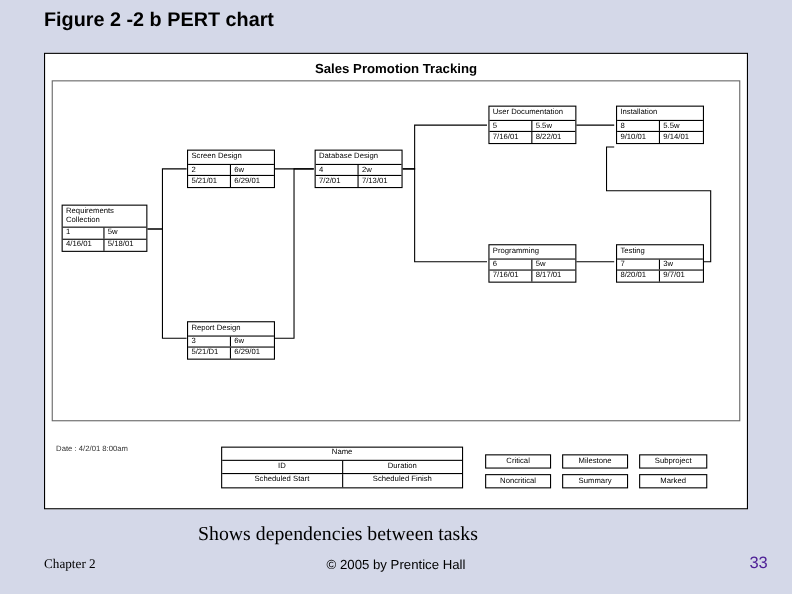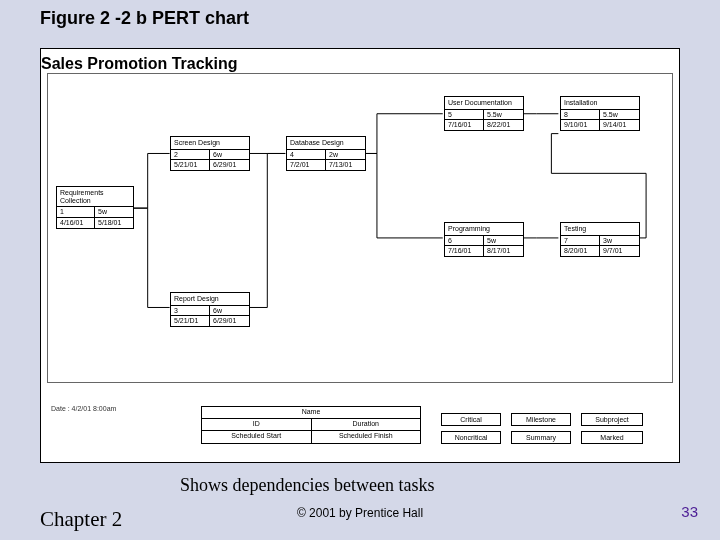--- a/index.html
+++ b/index.html
@@ -27,22 +27,22 @@
     width: 640px;
     height: 415px;
     background: #fff;
     border: 1px solid #000;
   }
   .chart-title {
     position: absolute;
     top: 6px;
     left: 0;
     right: 0;
-    text-align: left;
-    font-size: 16px;
+    text-align: center;
+    font-size: 12px;
     font-weight: bold;
   }
   .chart-inner {
     position: absolute;
     top: 24px;
     left: 6px;
     right: 6px;
     height: 310px;
     border: 1px solid #666;
   }
@@ -109,22 +109,22 @@
   .caption {
     position: absolute;
     left: 180px;
     bottom: 44px;
     font-size: 18px;
     font-family: Liberation Serif, serif;
   }
   .chapter {
     position: absolute;
     left: 40px;
-    bottom: 8px;
-    font-size: 21px;
+    bottom: 20px;
+    font-size: 12px;
     font-family: Georgia, 'Times New Roman', serif;
   }
   .copyright {
     position: absolute;
     left: 0; right: 0;
     bottom: 20px;
     text-align: center;
     font-size: 12px;
   }
   .pagenum {
@@ -274,14 +274,14 @@
   <div class="legend-box" style="left:400px; bottom:36px; width:60px;">Critical</div>
   <div class="legend-box" style="left:470px; bottom:36px; width:60px;">Milestone</div>
   <div class="legend-box" style="left:540px; bottom:36px; width:62px;">Subproject</div>
   <div class="legend-box" style="left:400px; bottom:18px; width:60px;">Noncritical</div>
   <div class="legend-box" style="left:470px; bottom:18px; width:60px;">Summary</div>
   <div class="legend-box" style="left:540px; bottom:18px; width:62px;">Marked</div>
 </div>
 
 <div class="caption">Shows dependencies between tasks</div>
 <div class="chapter">Chapter 2</div>
-<div class="copyright">© 2001 by Prentice Hall</div>
+<div class="copyright">© 2005 by Prentice Hall</div>
 <div class="pagenum">33</div>
 
 </body></html>

